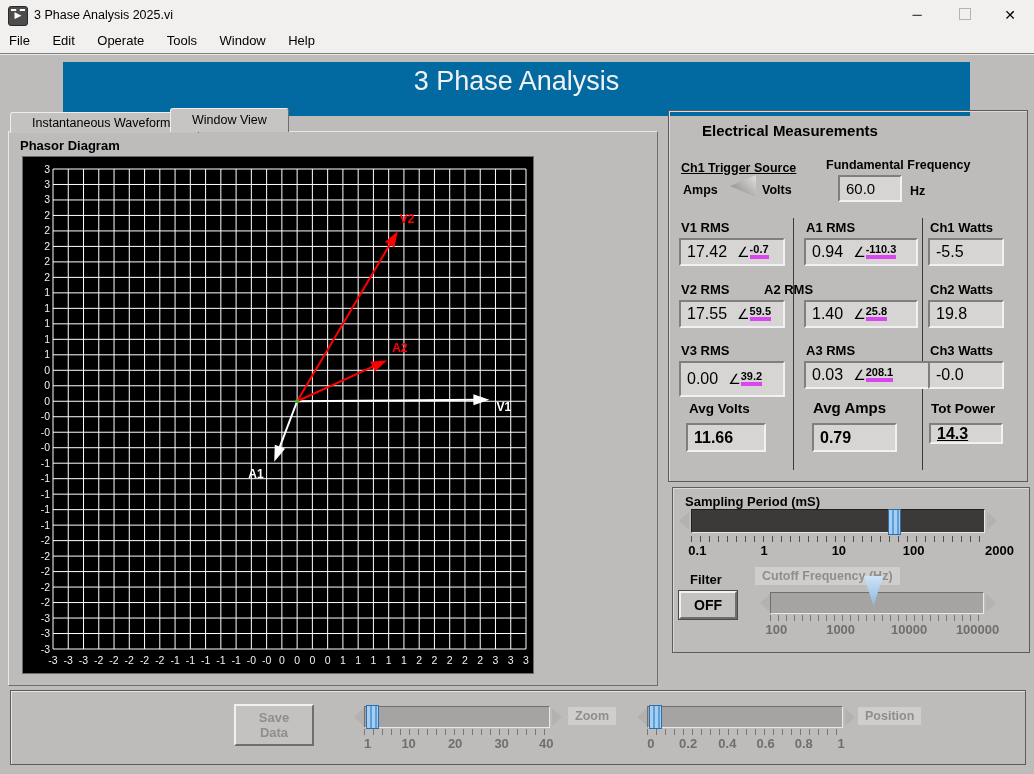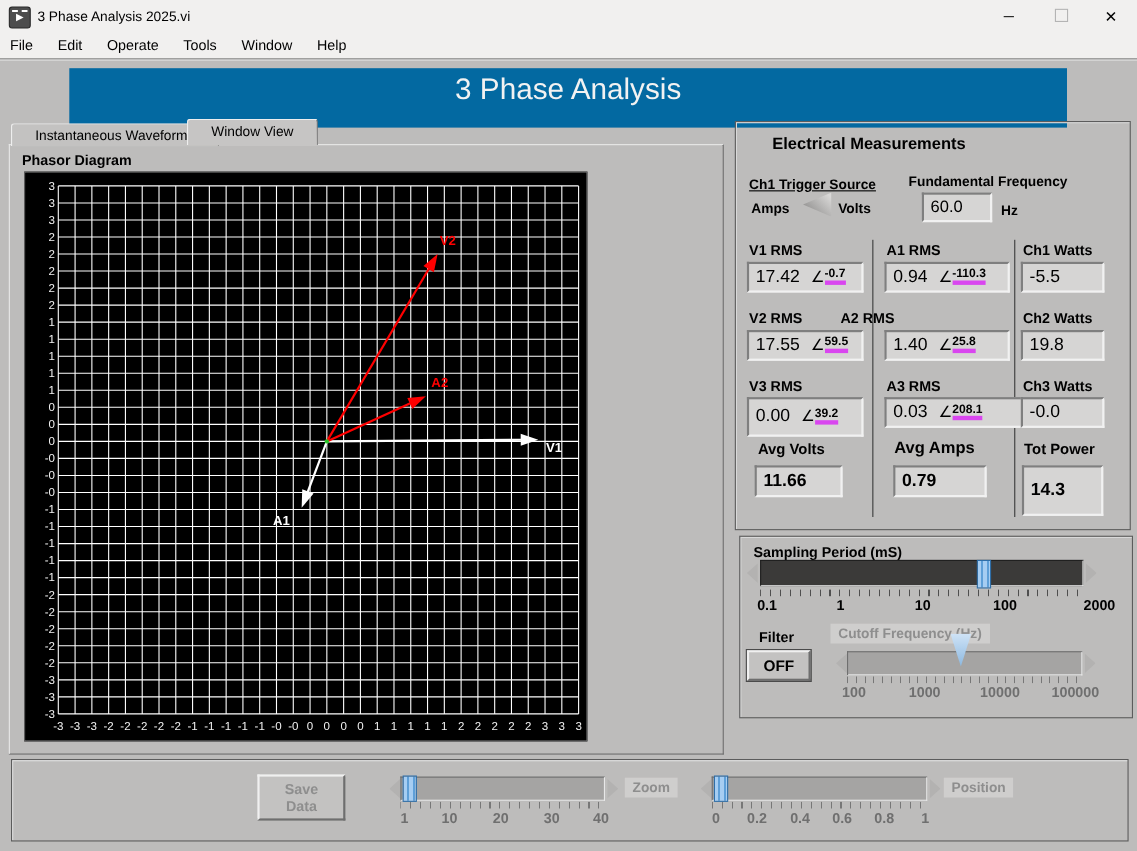--- a/index.html
+++ b/index.html
@@ -393,21 +393,21 @@
 
   <div class="blabel" style="left:689px;top:401px;font-size:13.5px;">Avg Volts</div>
   <div class="vbox" style="left:686px;top:423px;width:80px;height:29px;font-weight:bold;">
       <span>11.66</span>
     </div>
   <div class="blabel" style="left:813px;top:399px;font-size:15px;">Avg Amps</div>
   <div class="vbox" style="left:812px;top:423px;width:85px;height:29px;font-weight:bold;">
       <span>0.79</span>
     </div>
   <div class="blabel" style="left:931px;top:401px;font-size:13.5px;">Tot Power</div>
-  <div class="vbox" style="left:929px;top:423px;width:74px;height:46px;font-weight:bold;">
+  <div class="vbox" style="left:929px;top:423px;width:74px;height:21px;font-weight:bold;text-decoration:underline;">
       <span>14.3</span>
     </div>
 
   <div class="panel" style="left:672px;top:487px;width:356px;height:164px;"></div>
   <div class="blabel" style="left:685px;top:494px;">Sampling Period (mS)</div>
   <div class="harrow l" style="left:679px;top:512px;"></div>
   <div class="htrack-dark" style="left:691px;top:509px;width:294px;">
     <div class="bluehandle" style="left:196px;top:-1px;height:26px;"></div>
   </div>
   <div class="harrow r" style="left:987px;top:512px;"></div>

